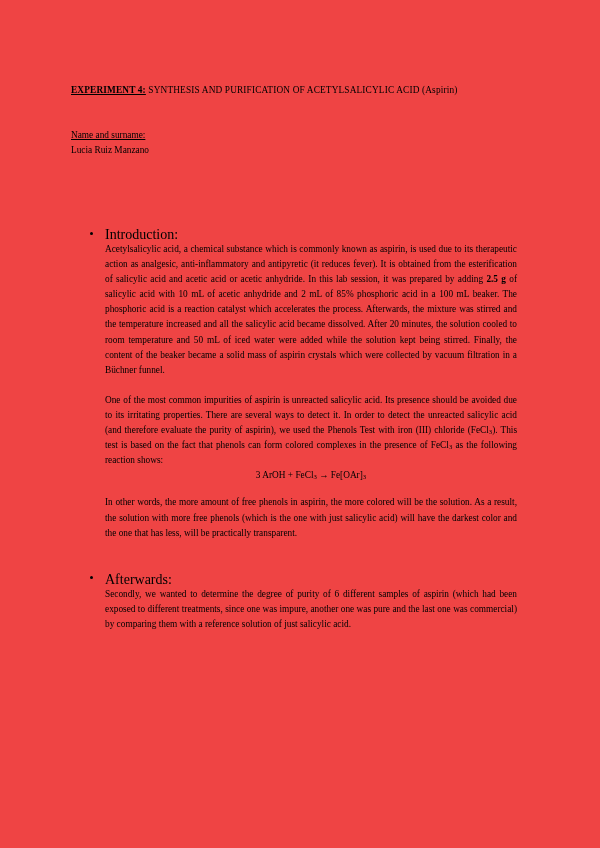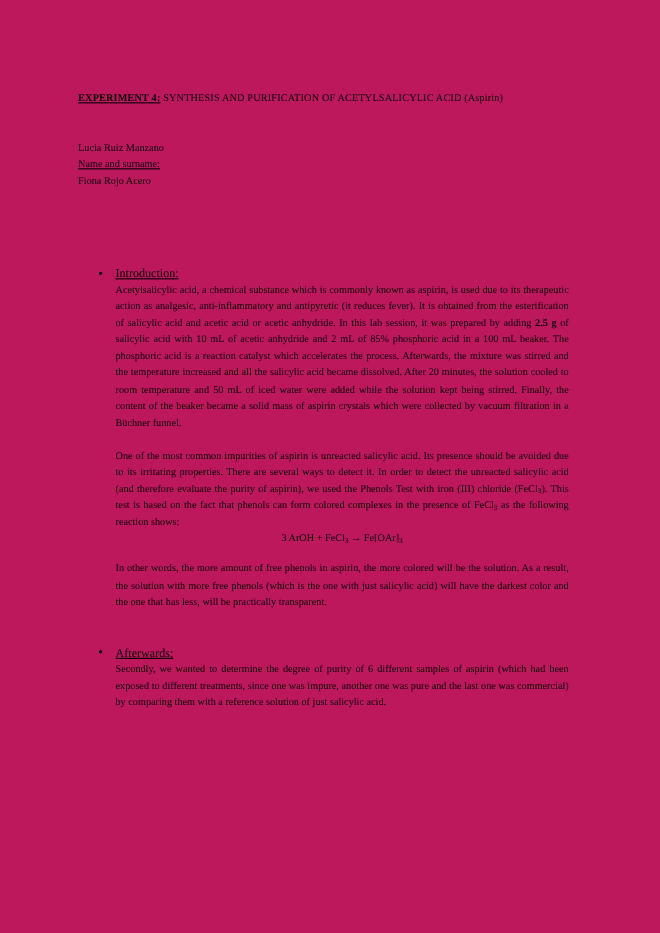--- a/index.html
+++ b/index.html
@@ -12,21 +12,21 @@
     width: 600px;
     height: 848px;
     font-family: "Liberation Serif", "DejaVu Serif", serif;
     color: #000000;
     overflow: hidden;
   }
   .page {
     position: relative;
     width: 600px;
     height: 848px;
-    background: #be185d;
+    background: #ef4444;
     padding: 0;
   }
   .content {
     position: absolute;
     left: 71px;
     top: 84px;
     width: 446px;
   }
   .title-line {
     font-size: 9.3px;
@@ -57,23 +57,22 @@
   .bullet-dot {
     position: absolute;
     left: 19px;
     top: 4.5px;
     width: 3.2px;
     height: 3.2px;
     background: #000;
     border-radius: 50%;
   }
   .section-heading {
-    font-size: 11px;
+    font-size: 14px;
     line-height: 15px;
-    text-decoration: underline;
   }
   .body-block {
     padding-left: 34px;
     font-size: 9.3px;
     line-height: 15.1px;
     text-align: justify;
     text-justify: inter-word;
     hyphens: none;
   }
   .body-block p {
@@ -104,23 +103,22 @@
 <div class="page">
   <div class="content">
 
     <div class="title-line">
       <span class="title-strong">EXPERIMENT 4:</span><span class="title-rest"> SYNTHESIS AND PURIFICATION OF ACETYLSALICYLIC ACID (Aspirin)</span>
     </div>
 
     <div class="spacer-lg"></div>
 
     <div class="meta-block">
+      <div class="meta-line u">Name and surname:</div>
       <div class="meta-line">Lucia Ruiz Manzano</div>
-      <div class="meta-line u">Name and surname:</div>
-      <div class="meta-line">Fiona Rojo Acero</div>
     </div>
 
     <div class="spacer-md"></div>
 
 
     <div class="spacer-md"></div>
 
 
     <div class="spacer-lg"></div>
 

